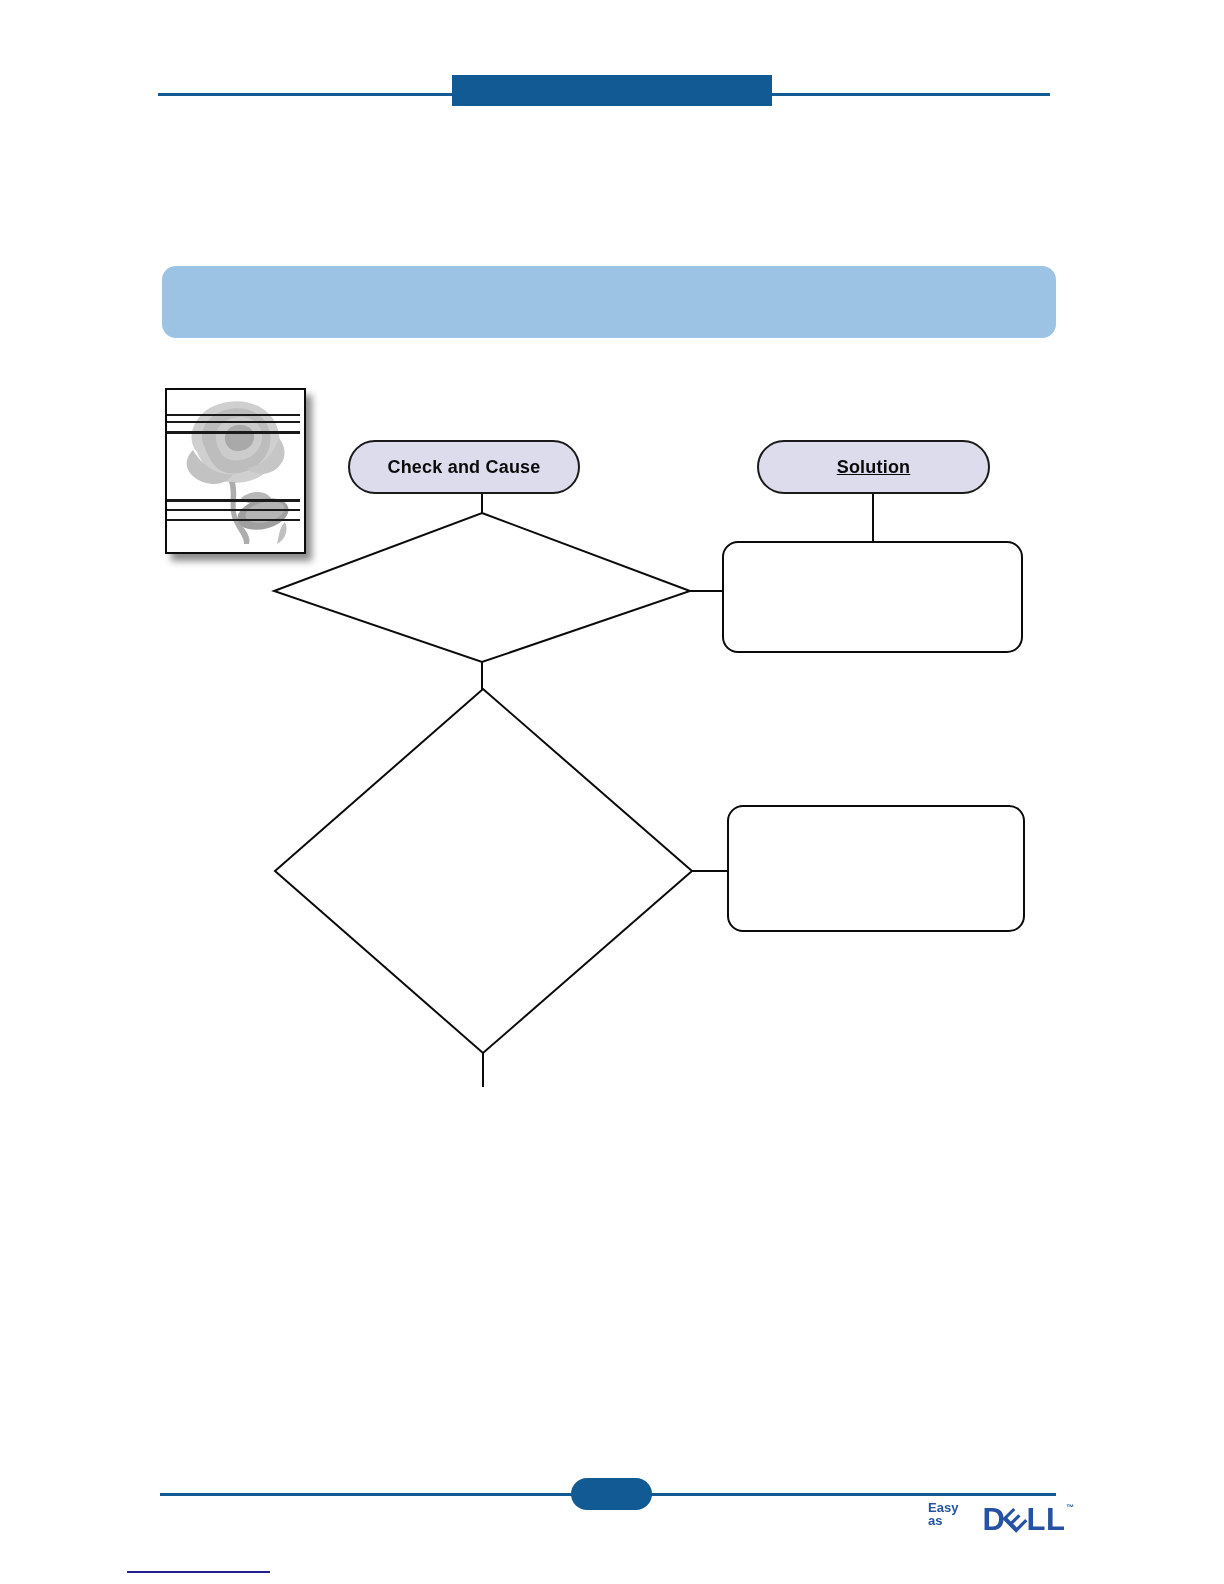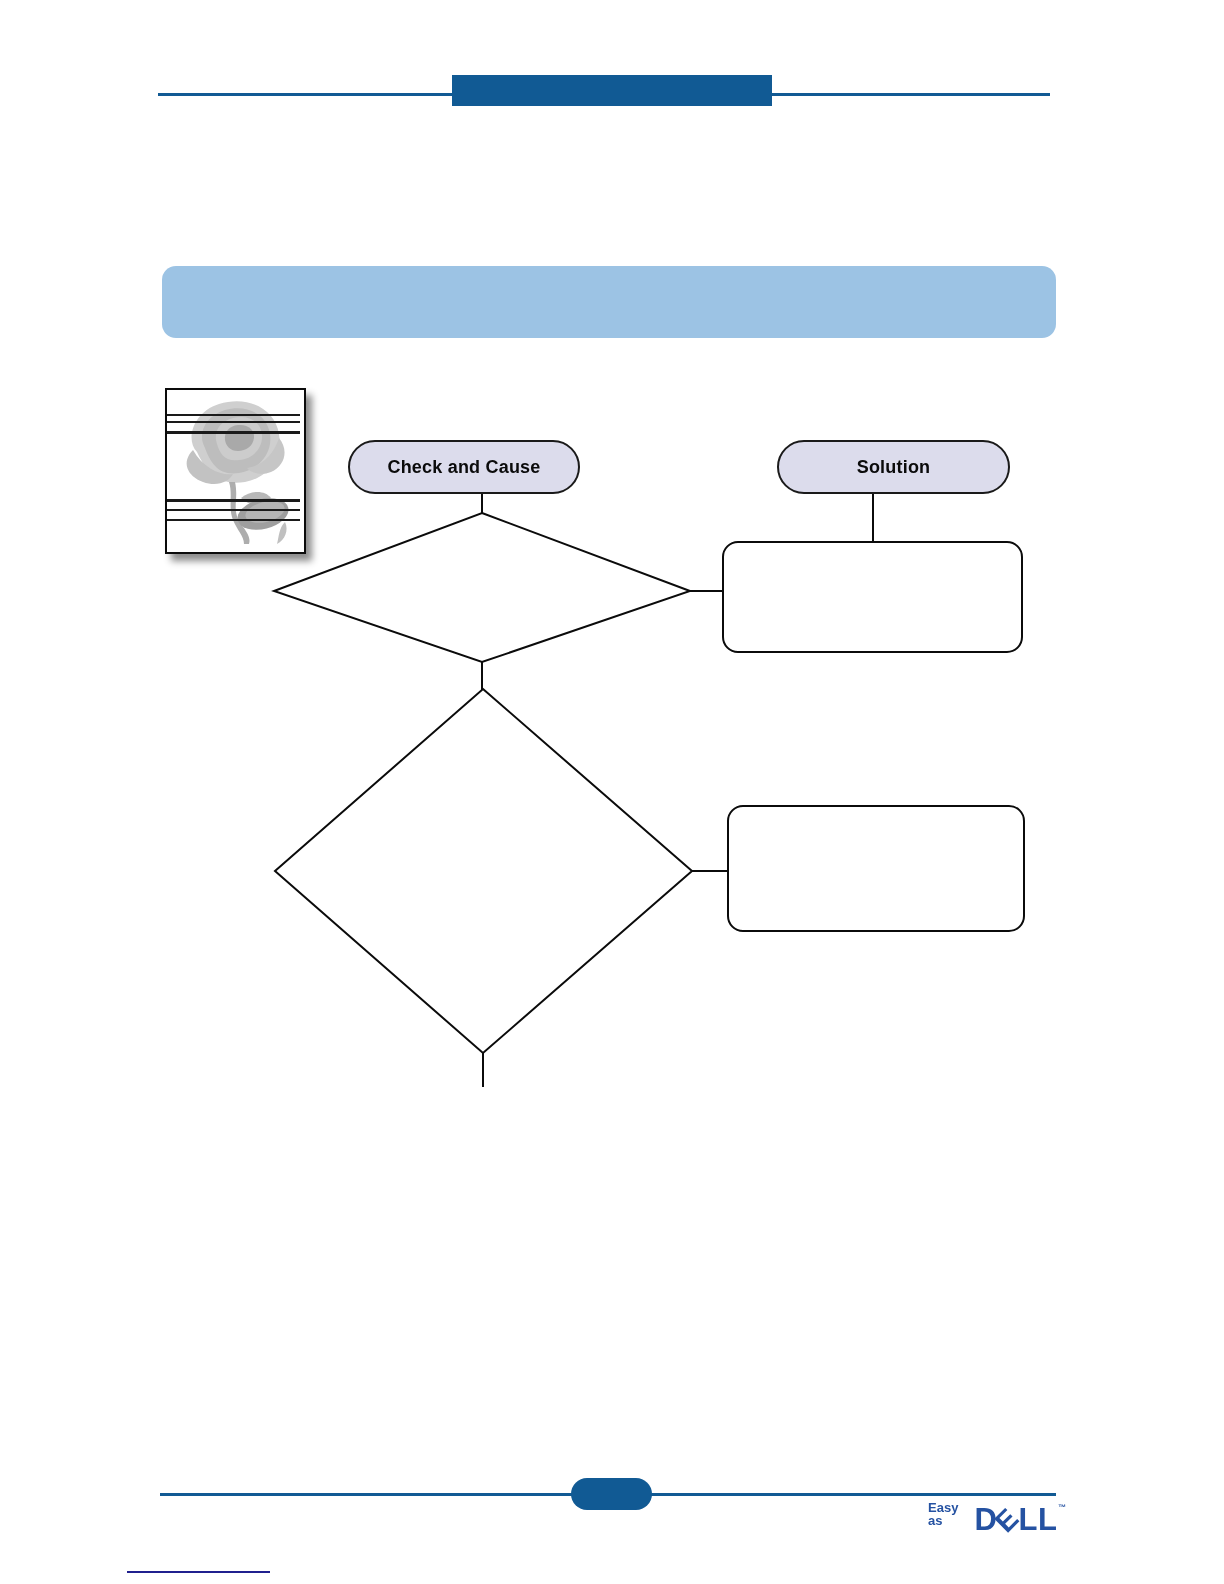--- a/index.html
+++ b/index.html
@@ -33,21 +33,21 @@
   .figure svg{display:block;}
   
   .flow-svg{position:absolute;left:0;top:0;width:1224px;height:1584px;}
   .node-pill{
     position:absolute;height:54px;border:2px solid #1a1a1a;border-radius:28px;
     background:#DCDCEC;display:flex;align-items:center;justify-content:center;
     font-weight:bold;font-size:18px;color:#0b0b0b;letter-spacing:0.2px;
     box-sizing:border-box;
   }
   .pill-check{left:348px;top:440px;width:232px;}
-  .pill-solution{left:777px;top:440px;width:233px;}
+  .pill-solution{left:757px;top:440px;width:233px;text-decoration:underline;}
   .pill-end{left:363px;top:1086px;width:240px;height:56px;}
   .sol-box{
     position:absolute;background:#ffffff;border:2px solid #0b0b0b;border-radius:16px;
     box-sizing:border-box;font-size:14px;color:#0b0b0b;padding:10px 14px;
   }
   .sol-box-1{left:722px;top:541px;width:301px;height:112px;}
   .sol-box-2{left:727px;top:805px;width:298px;height:127px;}
   
   .footer-rule{
     position:absolute;left:160px;top:1493px;width:896px;height:3px;
@@ -57,21 +57,21 @@
     position:absolute;left:571px;top:1478px;width:81px;height:32px;
     background:#115A94;border-radius:16px;
     display:flex;align-items:center;justify-content:center;
     color:#ffffff;font-size:13px;font-weight:bold;
   }
   .dell-logo{
     position:absolute;left:928px;top:1496px;width:135px;height:36px;
     color:#2552A2;display:flex;align-items:flex-end;
   }
   .easy-as{
-    font-size:13px;font-weight:bold;line-height:1;margin-right:16px;
+    font-size:13px;font-weight:bold;line-height:1;margin-right:24px;
     position:relative;top:-5px;
   }
   .dell-word{
     font-size:31px;font-weight:bold;line-height:0.82;letter-spacing:0.5px;
     display:flex;align-items:flex-end;position:relative;
   }
   .dell-e{
     display:inline-block;transform:rotate(-45deg) scale(0.92);
     transform-origin:52% 55%;
   }

